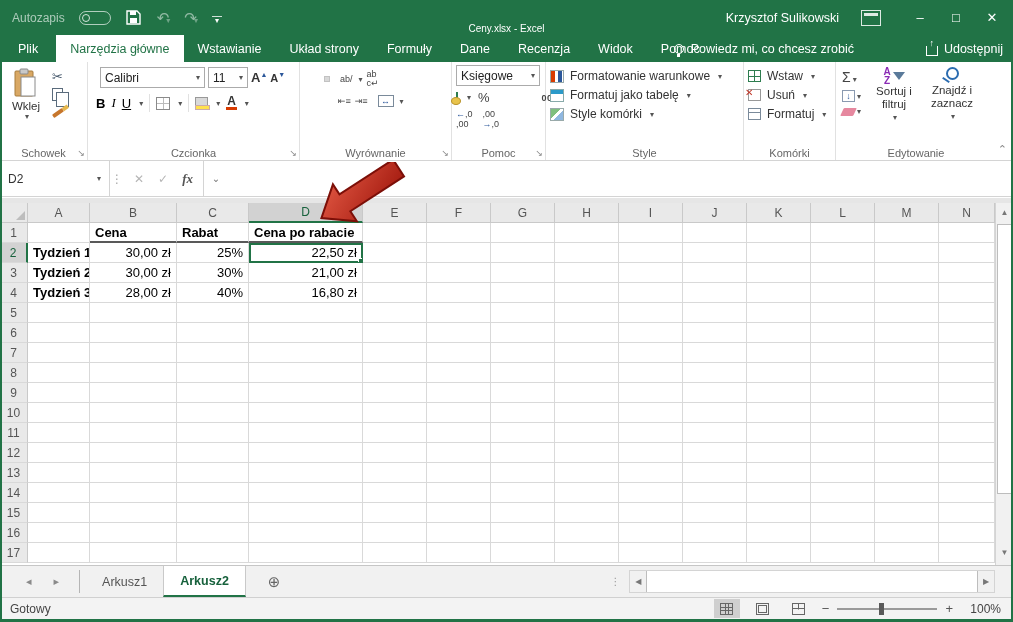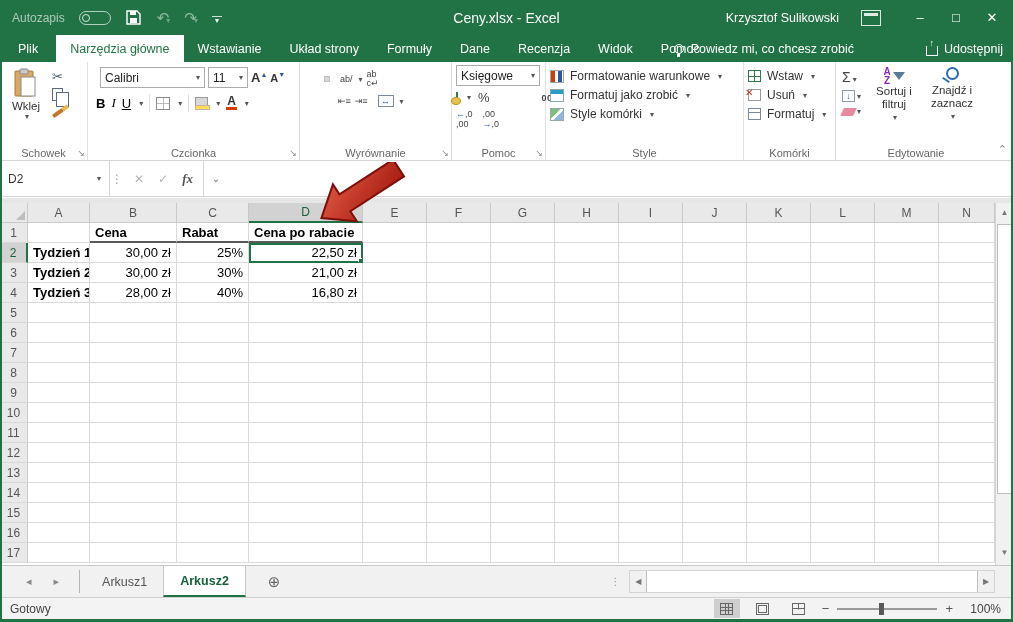--- a/index.html
+++ b/index.html
@@ -14,21 +14,21 @@
   
   .titlebar{position:absolute;left:0;top:0;width:1013px;height:35px;background:#217346;color:#fff;}
   .tb-left{position:absolute;left:12px;top:0;height:35px;display:flex;align-items:center;gap:14px;}
   .autosave{font-size:12px;color:rgba(255,255,255,.62);}
   .toggle{width:32px;height:14px;border:1px solid rgba(255,255,255,.65);border-radius:8px;position:relative;}
   .toggle .knob{position:absolute;left:2px;top:2px;width:8px;height:8px;border:1px solid rgba(255,255,255,.8);border-radius:50%;}
   .qat-ic{font-size:15px;line-height:1;color:#fff;}
   .dim{opacity:.5}
   .mini-drop{font-size:8px;opacity:.7;margin-left:-3px}
   .qat-custom{display:flex;flex-direction:column;align-items:center;line-height:5px;font-size:10px;}
-  .tb-title{position:absolute;left:0;right:0;top:0;height:35px;display:flex;align-items:center;justify-content:center;font-size:14px;pointer-events:none;}
+  .tb-title{position:absolute;left:0;right:0;top:11px;height:35px;display:flex;align-items:center;justify-content:center;font-size:10px;pointer-events:none;}
   .tb-right{position:absolute;right:6px;top:0;height:35px;display:flex;align-items:center;gap:6px;}
   .username{font-size:12.5px;margin-right:16px;}
   .ribbonopt{width:20px;height:16px;border:1px solid rgba(255,255,255,.85);position:relative;margin-right:18px;}
   .ribbonopt::after{content:"";position:absolute;left:2px;top:2px;right:2px;height:3px;background:rgba(255,255,255,.85);}
   .winbtn{width:30px;height:28px;display:flex;align-items:center;justify-content:center;font-size:13px;color:#fff;}
 
   
   .tabbar{position:absolute;left:0;top:35px;width:1013px;height:27px;background:#217346;display:flex;align-items:stretch;color:#fff;font-size:12.5px;}
   .rtab{display:flex;align-items:center;padding:0 14px;cursor:default;}
   .rtab.file{padding:0 18px;}
@@ -339,21 +339,21 @@
 
     <div class="grp" style="width:198px">
       <div class="stylerows">
         <span class="stylerow">
             <span class="cf-ic"></span>
             <span>Formatowanie warunkowe</span>
             <span class="dd">▾</span>
           </span>
         <span class="stylerow">
             <span class="tbl-ic"></span>
-            <span>Formatuj jako zrobić</span>
+            <span>Formatuj jako tabelę</span>
             <span class="dd">▾</span>
           </span>
         <span class="stylerow">
             <span class="cs-ic"></span>
             <span>Style komórki</span>
             <span class="dd">▾</span>
           </span>
       </div>
       <span class="glabel">Style</span>
     </div>

